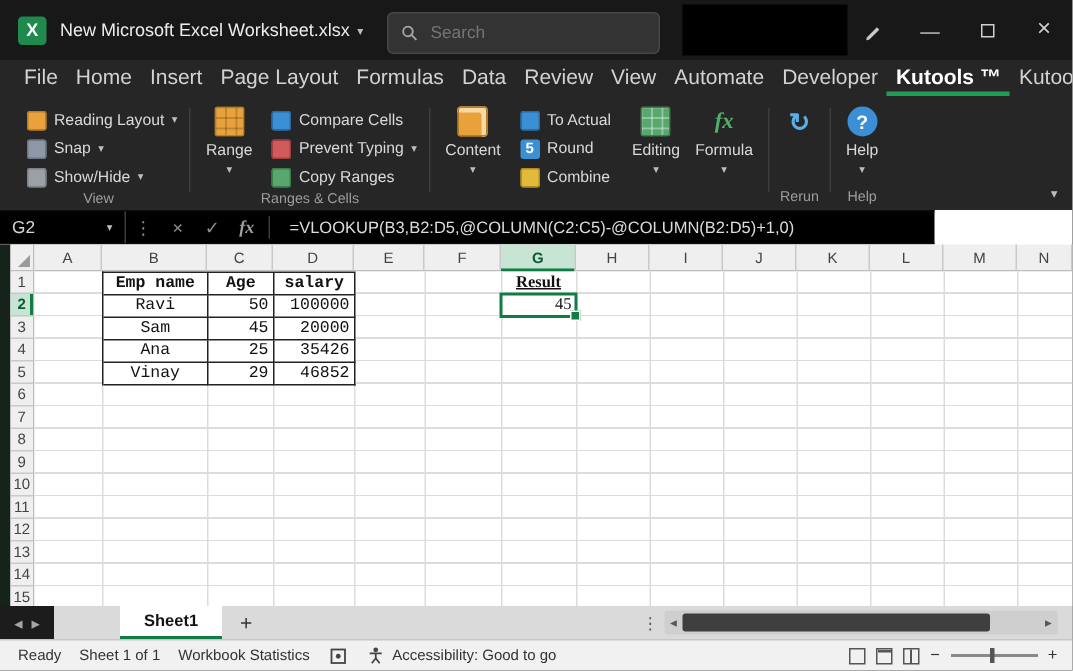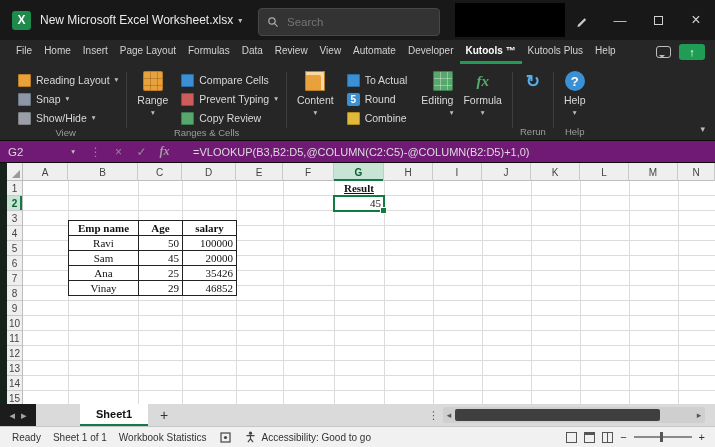--- a/index.html
+++ b/index.html
@@ -24,21 +24,21 @@
   .tb-right { position:absolute; right:0; top:0; height:40px; display:flex; align-items:center; }
   .pen-btn { width:30px; text-align:center; }
   .win-btn { width:38px; height:40px; display:flex; align-items:center; justify-content:center;
              color:#cfcfcf; font-size:13px; }
   .max-box { width:9px; height:9px; border:1.2px solid #cfcfcf; display:inline-block; }
   .close-glyph { font-size:16px; }
 
   
   .menubar { position:absolute; left:0; top:40px; width:715px; height:24px;
              background:#262626; display:flex; align-items:stretch; padding-left:10px; }
-  .mtab { font-size:10px; color:#d2d2d2; padding:0 6px; display:flex; align-items:center;
+  .mtab { font-size:14px; color:#d2d2d2; padding:0 6px; display:flex; align-items:center;
           border-bottom:3px solid transparent; white-space:nowrap; }
   .mtab.active { color:#ffffff; font-weight:bold; border-bottom-color:#1f9d55; }
   .menubar-right { margin-left:auto; display:flex; align-items:center; gap:8px; padding-right:10px; }
   .comment-ic { width:15px; height:12px; border:1.2px solid #bdbdbd; border-radius:3px; position:relative; }
   .comment-ic::after { content:""; position:absolute; left:2px; bottom:-4px;
                        border:3px solid transparent; border-top-color:#bdbdbd; }
   .share-btn { background:#1f9d55; border-radius:3px; width:26px; height:16px; color:#fff;
                font-size:11px; display:flex; align-items:center; justify-content:center; }
 
   
@@ -77,22 +77,22 @@
   .ic-grayblue { background:#8d97a5; box-shadow:inset 0 0 0 1px #6d7684; }
   .ic-gray { background:#9aa0a6; box-shadow:inset 0 0 0 1px #7c8187; }
   .ic-blue { background:#3b8fd4; box-shadow:inset 0 0 0 1px #2a6da6; }
   .ic-red { background:#d05b5b; box-shadow:inset 0 0 0 1px #a33e3e; }
   .ic-green { background:#58a86d; box-shadow:inset 0 0 0 1px #3c7d4e; }
   .ic-yellow { background:#e3b93c; box-shadow:inset 0 0 0 1px #b08d1f; }
   .ic-round { background:#3b8fd4; color:#fff; font-size:10px; font-weight:bold; }
   .collapse-ribbon { position:absolute; right:10px; bottom:6px; color:#bdbdbd; font-size:9px; }
 
   
-  .formulabar { position:absolute; left:0; top:140px; width:715px; height:23px;
-                background:#701a75; border-top:1px solid #0c0c0c; border-bottom:1px solid #0c0c0c;
+  .formulabar { position:absolute; left:0; top:140px; width:623px; height:23px;
+                background:#000000; border-top:1px solid #0c0c0c; border-bottom:1px solid #0c0c0c;
                 display:flex; align-items:center; color:#d7d7d7; }
   .namebox { width:84px; height:100%; display:flex; align-items:center; justify-content:space-between;
              padding:0 8px; border-right:1px solid #3d3d3d; font-size:11.5px; }
   .fb-ic { width:23px; text-align:center; color:#8f8f8f; font-size:12px; }
   .fb-fx { font:italic bold 12px "Liberation Serif",serif; color:#9f9f9f; }
   .fb-sep { width:1px; height:15px; background:#3d3d3d; margin:0 3px; }
   .formula-input { flex:1; background:transparent; border:0; outline:none; color:#dcdcdc;
                    font-size:11px; margin-left:8px; font-family:"Liberation Sans",sans-serif; }
 
   
@@ -121,21 +121,21 @@
                 linear-gradient(#dcdcdc,#dcdcdc), linear-gradient(#dcdcdc,#dcdcdc), linear-gradient(#dcdcdc,#dcdcdc),
                 linear-gradient(#dcdcdc,#dcdcdc);
               background-size:100% 100%, 1px 100%,1px 100%,1px 100%,1px 100%,1px 100%,1px 100%,
                               1px 100%,1px 100%,1px 100%,1px 100%,1px 100%,1px 100%,1px 100%;
               background-position:0 0, 45px 0,115px 0,159px 0,213px 0,260px 0,311px 0,
                                   361px 0,410px 0,459px 0,508px 0,557px 0,606px 0,655px 0;
               background-repeat:repeat, no-repeat,no-repeat,no-repeat,no-repeat,no-repeat,no-repeat,
                                 no-repeat,no-repeat,no-repeat,no-repeat,no-repeat,no-repeat,no-repeat; }
   .xl-table { position:absolute; left:45px; top:0; display:grid; grid-template-columns:70px 44px 54px;
               grid-auto-rows:15px; border-top:1px solid #222; border-left:1px solid #222;
-              background:#fff; font-family:Liberation Serif, serif; font-size:11px; color:#111;margin-top:39px; }
+              background:#fff; font-family:Liberation Mono, monospace; font-size:11px; color:#111; }
   .xl-table span { border-right:1px solid #222; border-bottom:1px solid #222;
                    display:flex; align-items:center; justify-content:center; overflow:hidden; }
   .xl-table .num { justify-content:flex-end; padding-right:3px; }
   .xl-table .th { font-weight:bold; }
   .result-cell { position:absolute; left:311px; top:0; width:50px; height:15px; text-align:center;
                  font:bold 11px "Liberation Serif",serif; color:#111; line-height:15px;text-decoration:underline; }
   .sel-cell { position:absolute; left:310px; top:14px; width:52px; height:17px;
               border:2px solid #107C41; background:#fff; font:11px "Liberation Serif",serif;
               color:#111; text-align:right; padding-right:2px; line-height:13px; }
   .sel-cell::after { content:""; position:absolute; right:-4px; bottom:-4px; width:5px; height:5px;
@@ -269,21 +269,21 @@
             <span class="ic ic13 ic-blue"></span>
             <span>Compare Cells</span>
           </button>
           <button class="smallbtn">
             <span class="ic ic13 ic-red"></span>
             <span>Prevent Typing</span>
             <span class="caret">▾</span>
           </button>
           <button class="smallbtn">
             <span class="ic ic13 ic-green"></span>
-            <span>Copy Review</span>
+            <span>Copy Ranges</span>
           </button>
         </div>
       </div>
       <div class="rgroup-caption">Ranges &amp; Cells</div>
     </div>
 
     <div class="vsep"></div>
 
     <div class="rgroup">
       <div class="rgroup-content">
@@ -299,21 +299,21 @@
           </button>
           <button class="smallbtn">
             <span class="ic ic13 ic-round">5</span>
             <span>Round</span>
           </button>
           <button class="smallbtn">
             <span class="ic ic13 ic-yellow"></span>
             <span>Combine</span>
           </button>
         </div>
-        <button class="bigbtn" style="margin-left:6px;align-items:flex-end;">
+        <button class="bigbtn" style="margin-left:6px;">
           <span class="ic ic20 ic-editing"></span>
           <span class="bigbtn-label">Editing</span>
           <span class="caret">▾</span>
         </button>
         <button class="bigbtn">
           <span class="ic ic20 ic-fx">fx</span>
           <span class="bigbtn-label">Formula</span>
           <span class="caret">▾</span>
         </button>
       </div>

